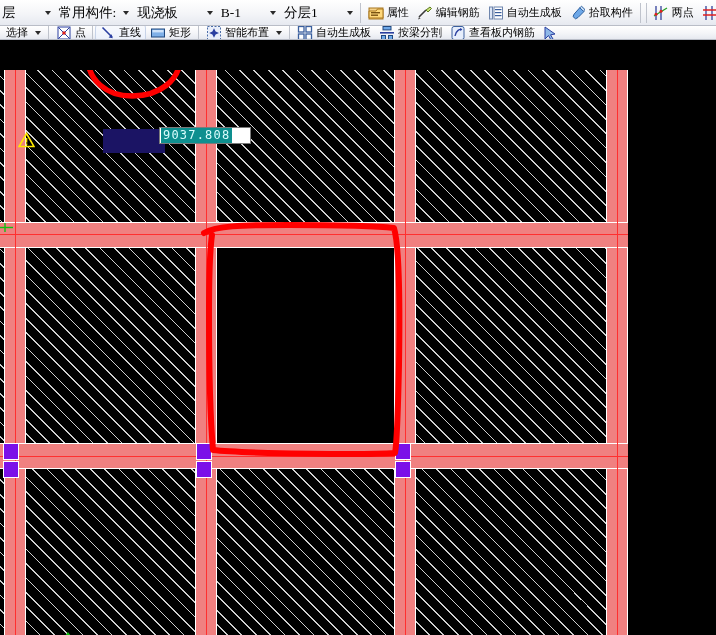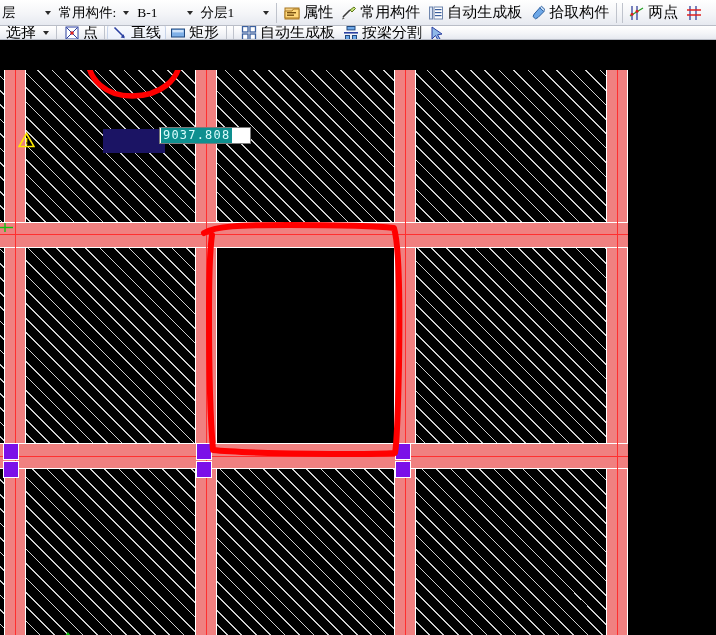--- a/index.html
+++ b/index.html
@@ -20,21 +20,21 @@
     display:flex;align-items:center;
     white-space:nowrap;overflow:hidden;
     box-sizing:border-box;
   }
   #toolbar-1{top:0;height:26px;}
   #toolbar-2{top:26px;height:14px;}
 
   .tb-item{
     display:flex;align-items:center;gap:3px;
     height:22px;padding:0 4px;box-sizing:border-box;
-    color:#000;font-size:15px;
+    color:#000;font-size:11px;
   }
   .tb-item.lbl{font-family:"Liberation Serif","DejaVu Serif",serif;font-size:13.5px;}
   .tb-sep{width:1px;height:20px;background:#bfc3cc;margin:0 3px;flex:none;}
   .tb-sep2{width:1px;height:20px;background:#bfc3cc;margin:0 2px;flex:none;}
   .caret{
     width:0;height:0;border-left:3.5px solid transparent;border-right:3.5px solid transparent;
     border-top:4px solid #2a2a2a;margin-left:4px;flex:none;
   }
   .caret.sp{margin-left:26px;}
   .ico{width:16px;height:16px;flex:none;display:block;}
@@ -113,20 +113,24 @@
     <div class="tb-item lbl" style="padding-left:2px;">
       <span>层</span>
       <span class="caret sp"></span>
     </div>
 
     <div class="tb-item lbl">
       <span>常用构件:</span>
       <span class="caret"></span>
     </div>
 
+    <div class="tb-item lbl">
+      <span>现浇板</span>
+      <span class="caret sp"></span>
+    </div>
 
     <div class="tb-item lbl">
       <span>B-1</span>
       <span class="caret sp"></span>
     </div>
 
     <div class="tb-item lbl">
       <span>分层1</span>
       <span class="caret sp"></span>
     </div>
@@ -142,21 +146,21 @@
       </svg>
       <span>属性</span>
     </div>
 
     <div class="tb-item">
       <svg class="ico" viewBox="0 0 16 16">
         <path d="M2 12 L9 5" stroke="#3a3a3a" stroke-width="1.6" fill="none"></path>
         <path d="M9 5 L13 2 L14.5 3.5 L11 7 Z" fill="#c9e37a" stroke="#5d7a1f"></path>
         <path d="M2 12 L1 14.5 L3.6 13.4 Z" fill="#555"></path>
       </svg>
-      <span>常用构件</span>
+      <span>编辑钢筋</span>
     </div>
 
     <div class="tb-item">
       <svg class="ico" viewBox="0 0 16 16">
         <rect x="1.5" y="2" width="3" height="12" fill="#dce6f6" stroke="#6f86ad"></rect>
         <rect x="6" y="2" width="8.5" height="12" fill="#ffffff" stroke="#6f86ad"></rect>
         <rect x="7" y="4" width="6.5" height="1.2" fill="#3a5f9e"></rect>
         <rect x="7" y="7" width="6.5" height="1.2" fill="#3a5f9e"></rect>
         <rect x="7" y="10" width="6.5" height="1.2" fill="#3a5f9e"></rect>
       </svg>
@@ -225,20 +229,28 @@
     <div class="tb-item">
       <svg class="ico" viewBox="0 0 16 16">
         <rect x="1.5" y="4" width="13" height="8" fill="#7fb0e8" stroke="#20487f"></rect>
         <rect x="2.5" y="5" width="11" height="2.4" fill="#cfe3fa"></rect>
       </svg>
       <span>矩形</span>
     </div>
 
     <div class="tb-sep"></div>
 
+    <div class="tb-item">
+      <svg class="ico" viewBox="0 0 16 16">
+        <rect x="1.5" y="1.5" width="13" height="13" fill="#e8eefa" stroke="#4a6da8" stroke-dasharray="2 1.5"></rect>
+        <path d="M8 3.2 L9.6 6.4 L13 8 L9.6 9.6 L8 12.8 L6.4 9.6 L3.2 8 L6.4 6.4 Z" fill="#2a3fa0"></path>
+      </svg>
+      <span>智能布置</span>
+      <span class="caret"></span>
+    </div>
 
     <div class="tb-sep"></div>
 
     <div class="tb-item">
       <svg class="ico" viewBox="0 0 16 16">
         <rect x="1.5" y="1.5" width="5.5" height="5.5" fill="#ffffff" stroke="#3a5f9e" stroke-width="1.3"></rect>
         <rect x="9" y="1.5" width="5.5" height="5.5" fill="#ffffff" stroke="#3a5f9e" stroke-width="1.3"></rect>
         <rect x="1.5" y="9" width="5.5" height="5.5" fill="#ffffff" stroke="#3a5f9e" stroke-width="1.3"></rect>
         <rect x="9" y="9" width="5.5" height="5.5" fill="#ffffff" stroke="#3a5f9e" stroke-width="1.3"></rect>
       </svg>
@@ -248,20 +260,28 @@
     <div class="tb-item">
       <svg class="ico" viewBox="0 0 16 16">
         <rect x="4" y="1.5" width="8" height="3.4" fill="#6ea8e8" stroke="#20487f"></rect>
         <rect x="1" y="7" width="14" height="1.6" fill="#2a3fa0"></rect>
         <rect x="2.5" y="10.5" width="4" height="4" fill="#6ea8e8" stroke="#20487f"></rect>
         <rect x="9.5" y="10.5" width="4" height="4" fill="#6ea8e8" stroke="#20487f"></rect>
       </svg>
       <span>按梁分割</span>
     </div>
 
+    <div class="tb-item">
+      <svg class="ico" viewBox="0 0 16 16">
+        <rect x="2" y="1.5" width="12" height="13" rx="2" fill="#e6eefc" stroke="#3a5f9e"></rect>
+        <path d="M5 11 C6 5, 10 4, 11.5 4.5" stroke="#2a3fa0" stroke-width="1.4" fill="none"></path>
+        <path d="M10 3 L12.4 4.4 L10.2 6 Z" fill="#2a3fa0"></path>
+      </svg>
+      <span>查看板内钢筋</span>
+    </div>
 
     <div class="tb-item" style="padding:0 2px;">
       <svg class="ico" viewBox="0 0 16 16">
         <path d="M4 2 L4 14 L7.5 10.5 L10 15 L12 14 L9.5 9.8 L14 9 Z" fill="#8fb8e8" stroke="#2a3fa0"></path>
       </svg>
     </div>
   </div>
 
   <div class="canvas">
 

